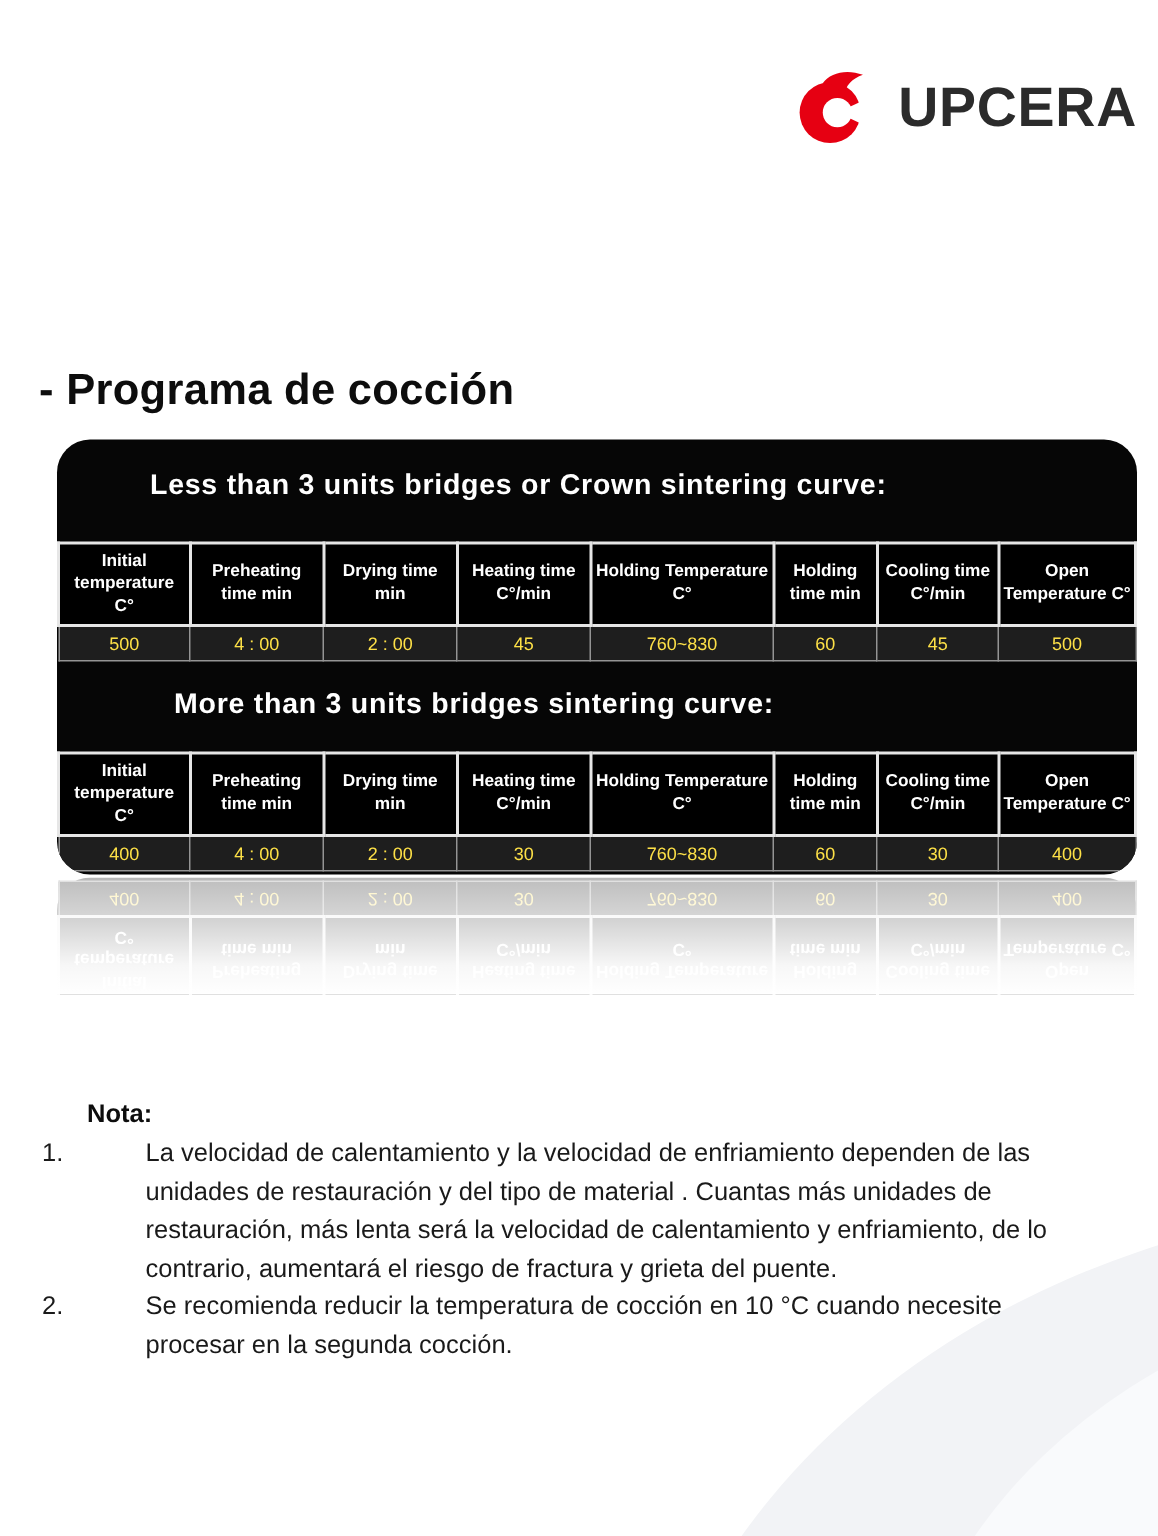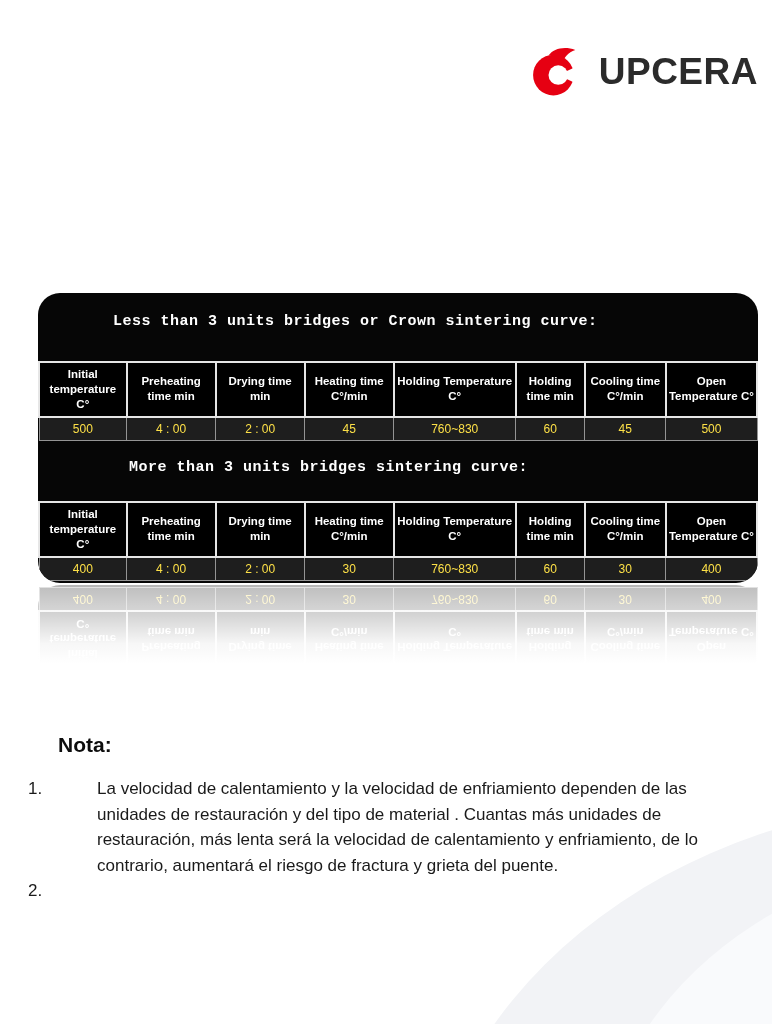--- a/index.html
+++ b/index.html
@@ -47,25 +47,25 @@
   
   .panel {
     position: absolute;
     left: 38px; top: 293px; width: 720px; height: 290px;
     background: #060606;
     border-radius: 22px;
     z-index: 1;
     overflow: hidden;
   }
   .panel .caption {
-    position: absolute; left: 75px;
+    position: absolute; left: 62px;
     color: #ffffff;
-    font-family: Liberation Mono, monospace;
+    font-family: Liberation Sans, sans-serif;
     font-weight: bold;
-    font-size: 15px;
+    font-size: 19px;
     letter-spacing: 0.5px;
     white-space: nowrap;
   }
   .caption-1 { top: 20px; }
   .caption-2 { top: 166px; padding-left: 16px; }
   .sint-table { position: absolute; left: 0; width: 720px; border-collapse: collapse; table-layout: fixed; }
   .table-1 { top: 68px; }
   .table-2 { top: 208px; }
   .sint-table th {
     background: #000000;
@@ -107,22 +107,22 @@
       rgba(255,255,255,0.10) 0%,
       rgba(255,255,255,0.45) 35%,
       rgba(255,255,255,0.90) 75%,
       #ffffff 100%);
   }
 
   
   .notes { left: 0; top: 733px; width: 772px; }
   .notes-heading {
     margin-left: 58px;
-    font-size: 21px; font-weight: bold; color: #0d0d0d;
-    margin-bottom: 19px;
+    font-size: 17px; font-weight: bold; color: #0d0d0d;
+    margin-bottom: 3px;
   }
   .note-item { display: flex; align-items: flex-start; }
   .note-num {
     width: 58px; box-sizing: border-box;
     padding-left: 28px;
     font-size: 17px; line-height: 1.5;
     flex: 0 0 auto;
   }
   .note-text {
     width: 612px;
@@ -146,20 +146,21 @@
         </g>
         <g fill="#ffffff">
           <circle cx="36" cy="37" r="12"></circle>
           <path d="M36,37 L64,24 L64,50 Z"></path>
         </g>
       </svg>
     </span>
     <span class="brand">UPCERA</span>
   </div>
 
+  <div class="layer page-title">- Programa de cocción</div>
 
   <div class="panel">
     <div class="caption caption-1">Less than 3 units bridges or Crown sintering curve:</div>
 
     <table class="sint-table table-1">
       <colgroup>
         <col style="width:12.2%">
           <col style="width:12.4%">
           <col style="width:12.4%">
           <col style="width:12.4%">
@@ -274,16 +275,17 @@
   </div>
 
   <div class="layer notes">
     <div class="notes-heading">Nota:</div>
     <div class="note-item">
       <div class="note-num">1.</div>
       <div class="note-text">La velocidad de calentamiento y la velocidad de enfriamiento dependen de las unidades de restauración y del tipo de material . Cuantas más unidades de restauración, más lenta será la velocidad de calentamiento y enfriamiento, de lo contrario, aumentará el riesgo de fractura y grieta del puente.</div>
     </div>
     <div class="note-item">
       <div class="note-num">2.</div>
+      <div class="note-text">Se recomienda reducir la temperatura de cocción en 10 °C cuando necesite procesar en la segunda cocción.</div>
     </div>
   </div>
 
 </div>
 
 </body></html>

